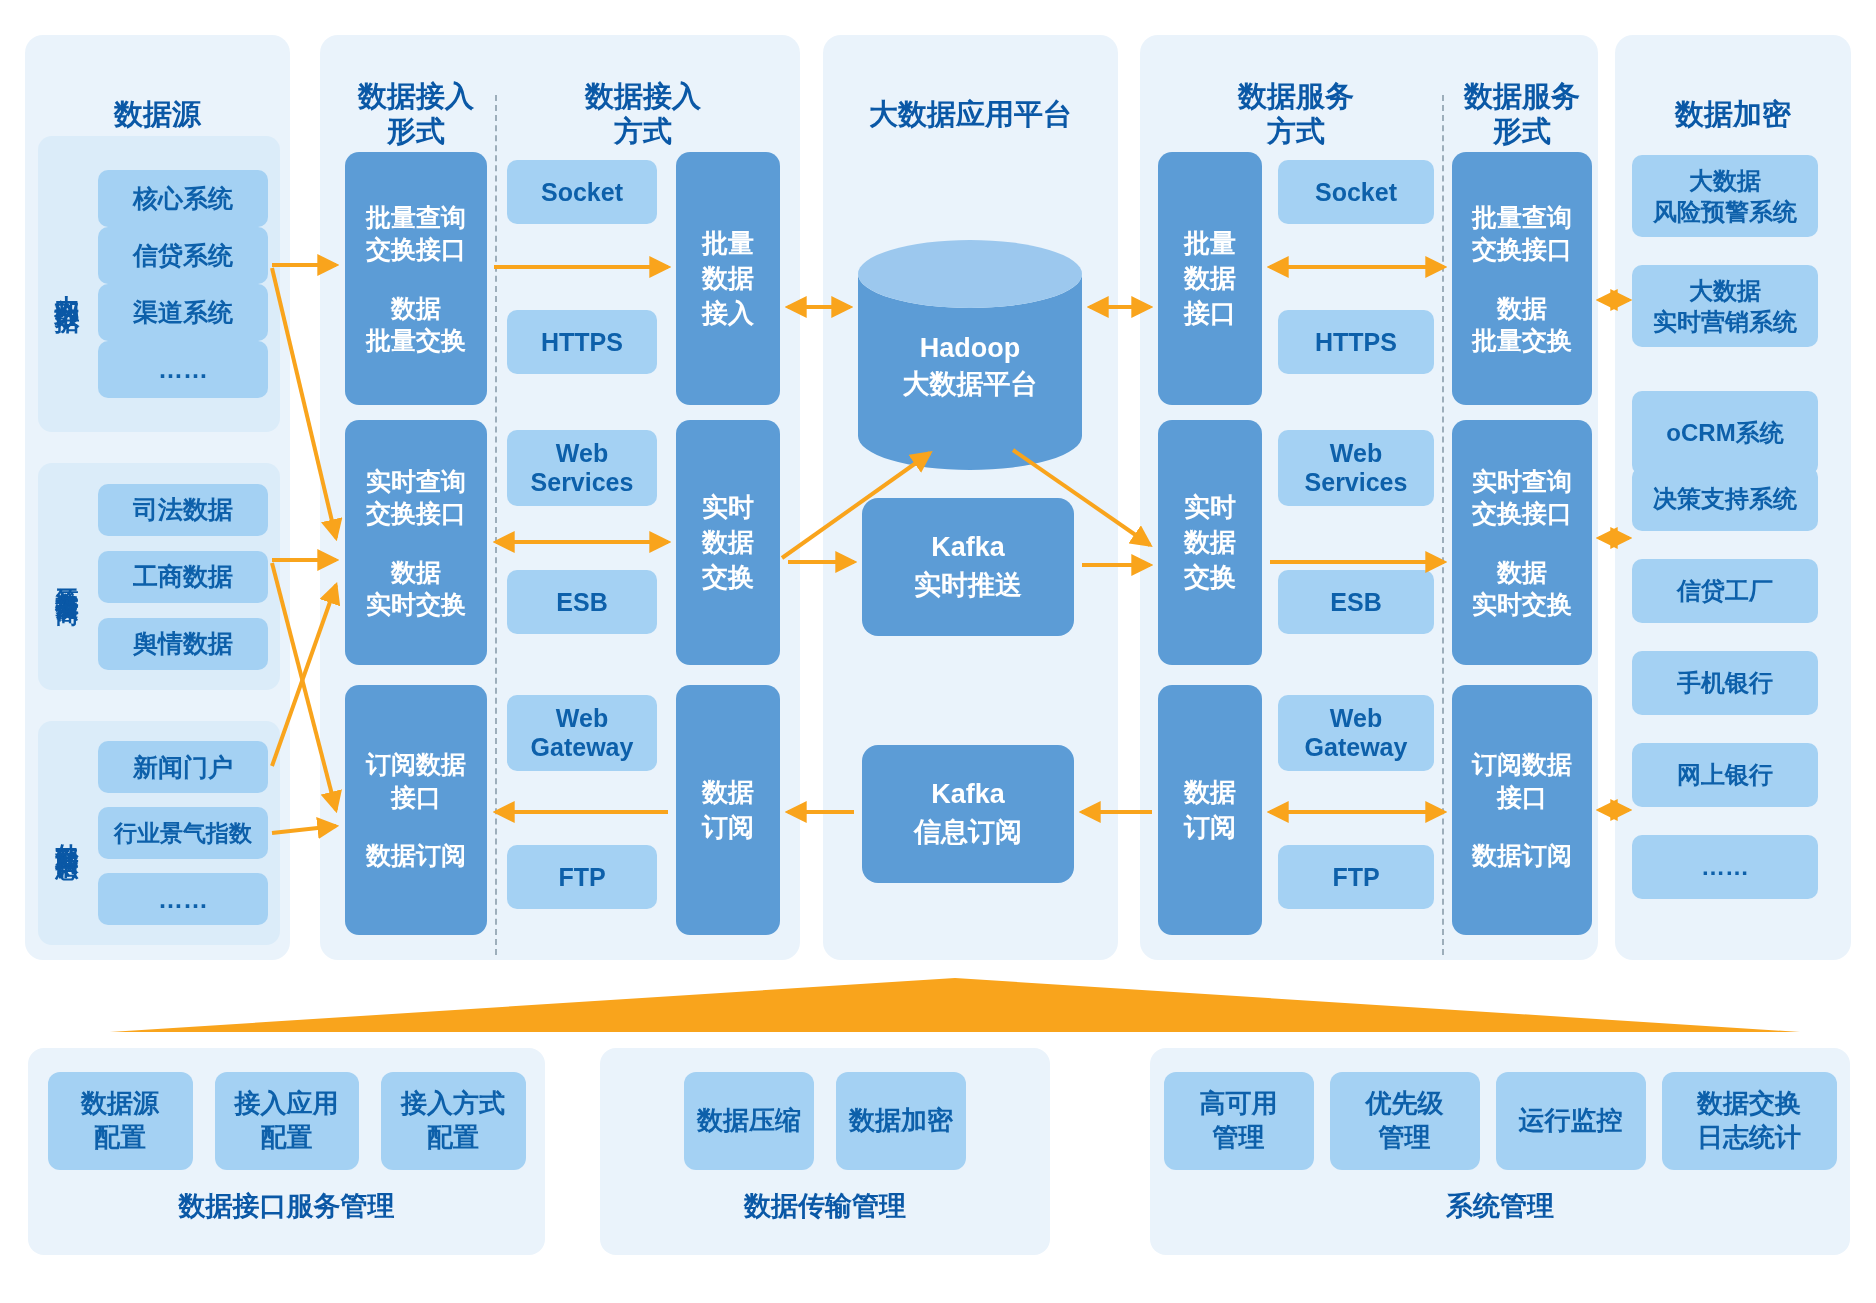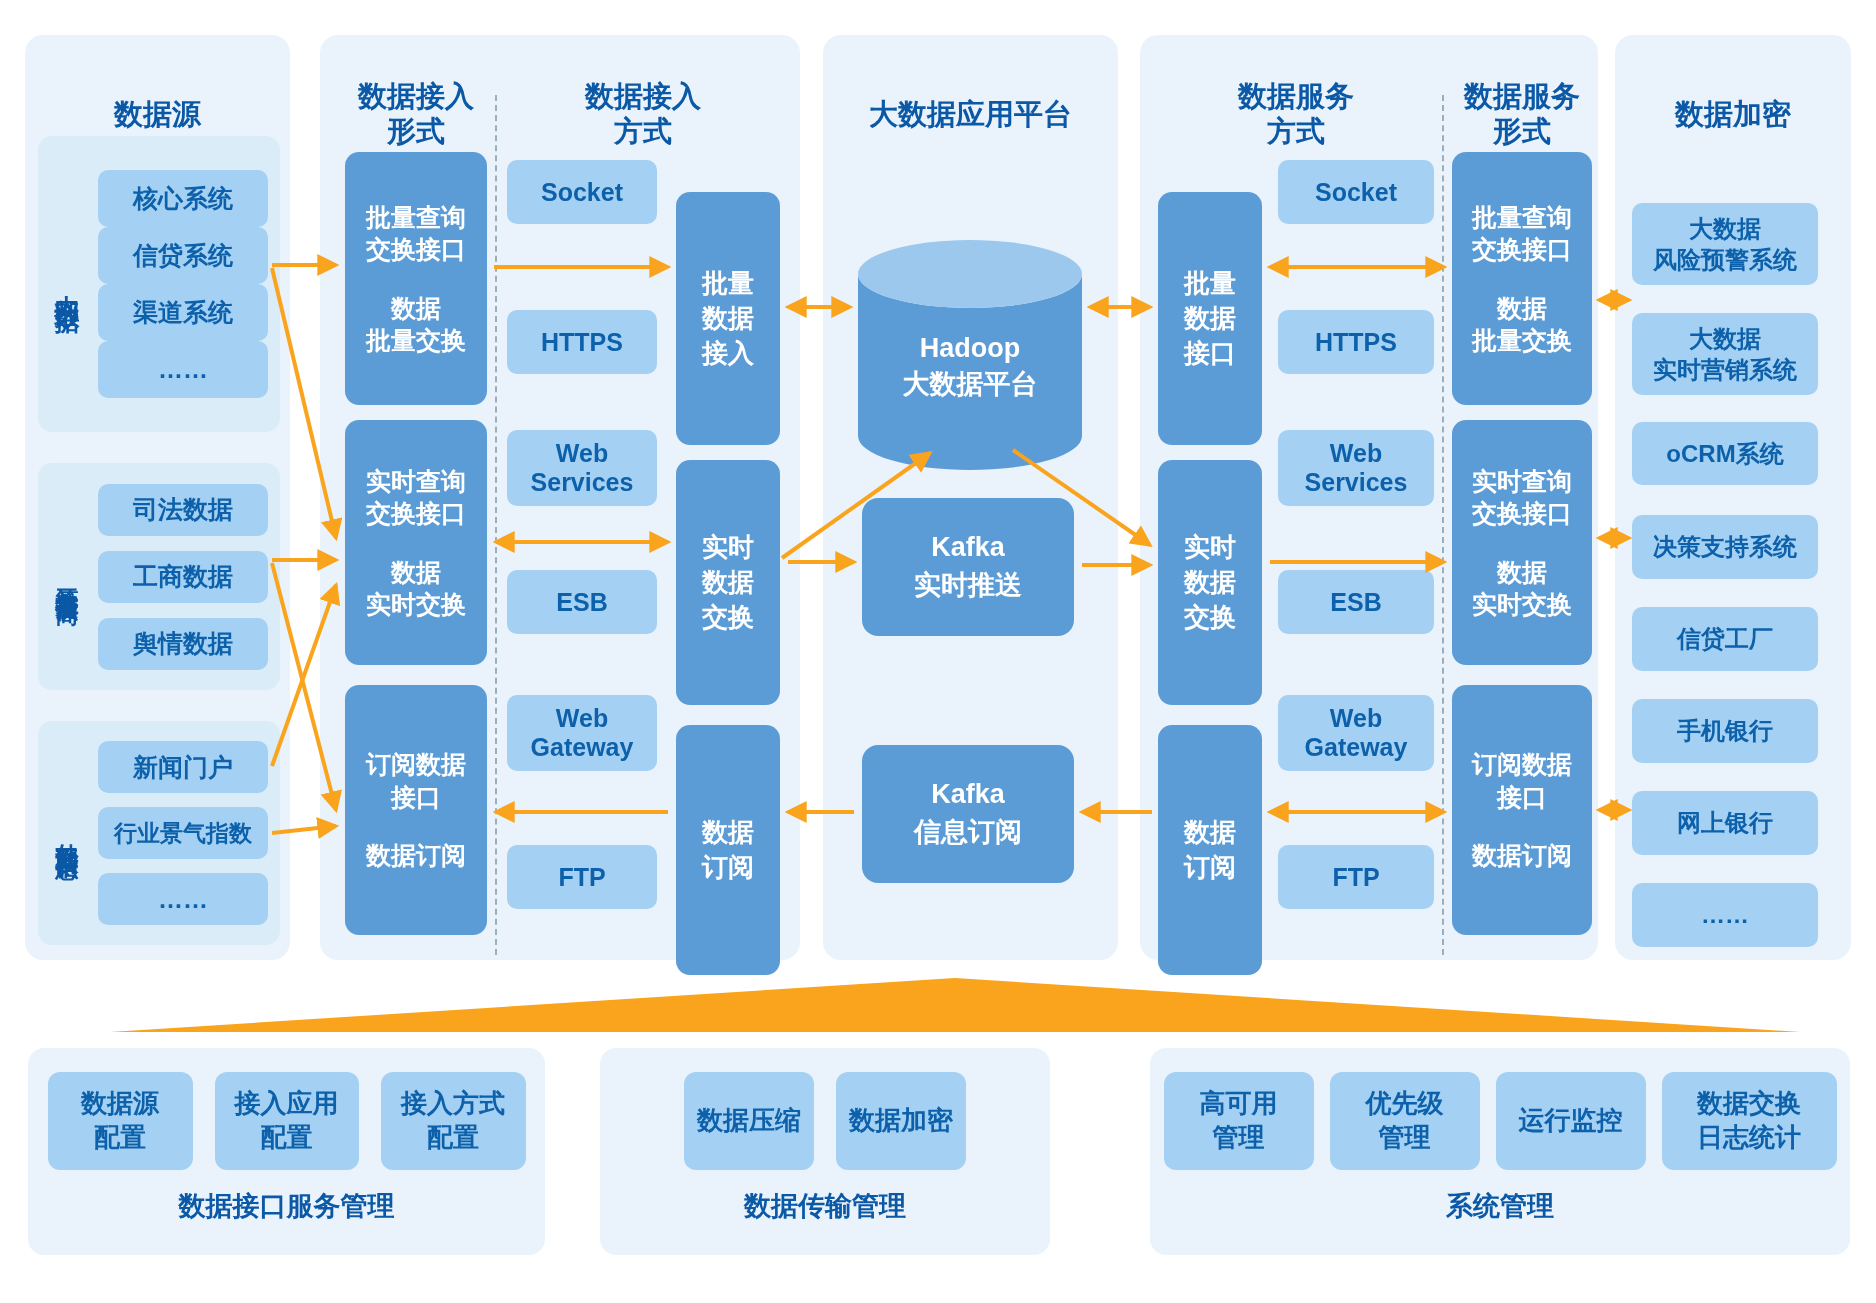--- a/index.html
+++ b/index.html
@@ -18,32 +18,32 @@
           writing-mode:vertical-rl;text-orientation:upright;font-weight:700;
           color:var(--heading);font-size:25px;letter-spacing:5px;}
   .gitems{flex:1;display:flex;flex-direction:column;justify-content:center;padding-right:12px;}
   .gitem{background:var(--box);border-radius:10px;display:flex;align-items:center;justify-content:center;
          font-size:25px;font-weight:700;color:var(--label);}
   .block{position:absolute;background:var(--block);border-radius:14px;color:var(--white);
          display:flex;flex-direction:column;align-items:center;justify-content:center;gap:26px;
          font-weight:700;font-size:25px;line-height:1.3;text-align:center;white-space:pre-line;z-index:2;}
   .bar{position:absolute;background:var(--block);border-radius:14px;color:var(--white);
        display:flex;align-items:center;justify-content:center;font-weight:700;font-size:26px;
-       line-height:1.35;text-align:center;white-space:pre-line;z-index:2;margin-top:40px;}
+       line-height:1.35;text-align:center;white-space:pre-line;z-index:2;}
   .proto{position:absolute;background:var(--box);border-radius:10px;display:flex;align-items:center;
          justify-content:center;text-align:center;color:var(--label);font-weight:700;font-size:25px;
          line-height:1.15;white-space:pre-line;z-index:2;}
   .kafka{position:absolute;background:var(--block);border-radius:16px;color:var(--white);
          display:flex;align-items:center;justify-content:center;font-weight:700;font-size:27px;
          line-height:1.4;text-align:center;white-space:pre-line;z-index:2;}
   .cyltext{position:absolute;color:var(--white);font-weight:700;font-size:27px;line-height:1.35;
            text-align:center;white-space:pre-line;z-index:3;}
   .appbox{position:absolute;left:17px;width:186px;background:var(--box);border-radius:10px;
           display:flex;align-items:center;justify-content:center;text-align:center;
-          color:var(--label);font-weight:700;font-size:24px;line-height:1.3;white-space:pre-line;z-index:2;margin-top:48px;}
+          color:var(--label);font-weight:700;font-size:24px;line-height:1.3;white-space:pre-line;z-index:2;}
   .vdash{position:absolute;width:0;border-left:2px dashed var(--divider);z-index:1;}
   .bpanel{position:absolute;background:var(--panel);border-radius:16px;}
   .bprow{display:flex;justify-content:center;gap:22px;padding-top:24px;}
   .bpbox{background:var(--box);border-radius:12px;height:98px;display:flex;align-items:center;
          justify-content:center;text-align:center;font-size:26px;font-weight:700;color:var(--label);
          line-height:1.3;white-space:pre-line;}
   .bpcaption{margin-top:18px;text-align:center;font-size:27px;font-weight:800;color:var(--heading);}
   .overlay{position:absolute;left:0;top:0;z-index:10;pointer-events:none;}
   .arr{stroke:var(--orange);stroke-width:4;fill:none;}
   .tri{fill:var(--orange);}
@@ -184,21 +184,21 @@
       <div>数据订阅</div>
     </div>
   </section>
 
   <section class="panel" style="left:1615px;top:35px;width:236px;height:925px">
     <h2 class="ptitle" style="left:0;top:38px;width:100%">数据加密</h2>
     <div class="appbox" style="top:120px;height:82px">大数据
 风险预警系统</div>
     <div class="appbox" style="top:230px;height:82px">大数据
 实时营销系统</div>
-    <div class="appbox" style="top:339px;height:63px">oCRM系统</div>
+    <div class="appbox" style="top:356px;height:84px">oCRM系统</div>
     <div class="appbox" style="top:432px;height:64px">决策支持系统</div>
     <div class="appbox" style="top:524px;height:64px">信贷工厂</div>
     <div class="appbox" style="top:616px;height:64px">手机银行</div>
     <div class="appbox" style="top:708px;height:64px">网上银行</div>
     <div class="appbox" style="top:800px;height:64px">……</div>
   </section>
 
   <div class="vdash" style="left:495px;top:95px;height:860px"></div>
   <div class="vdash" style="left:1442px;top:95px;height:860px"></div>
 

